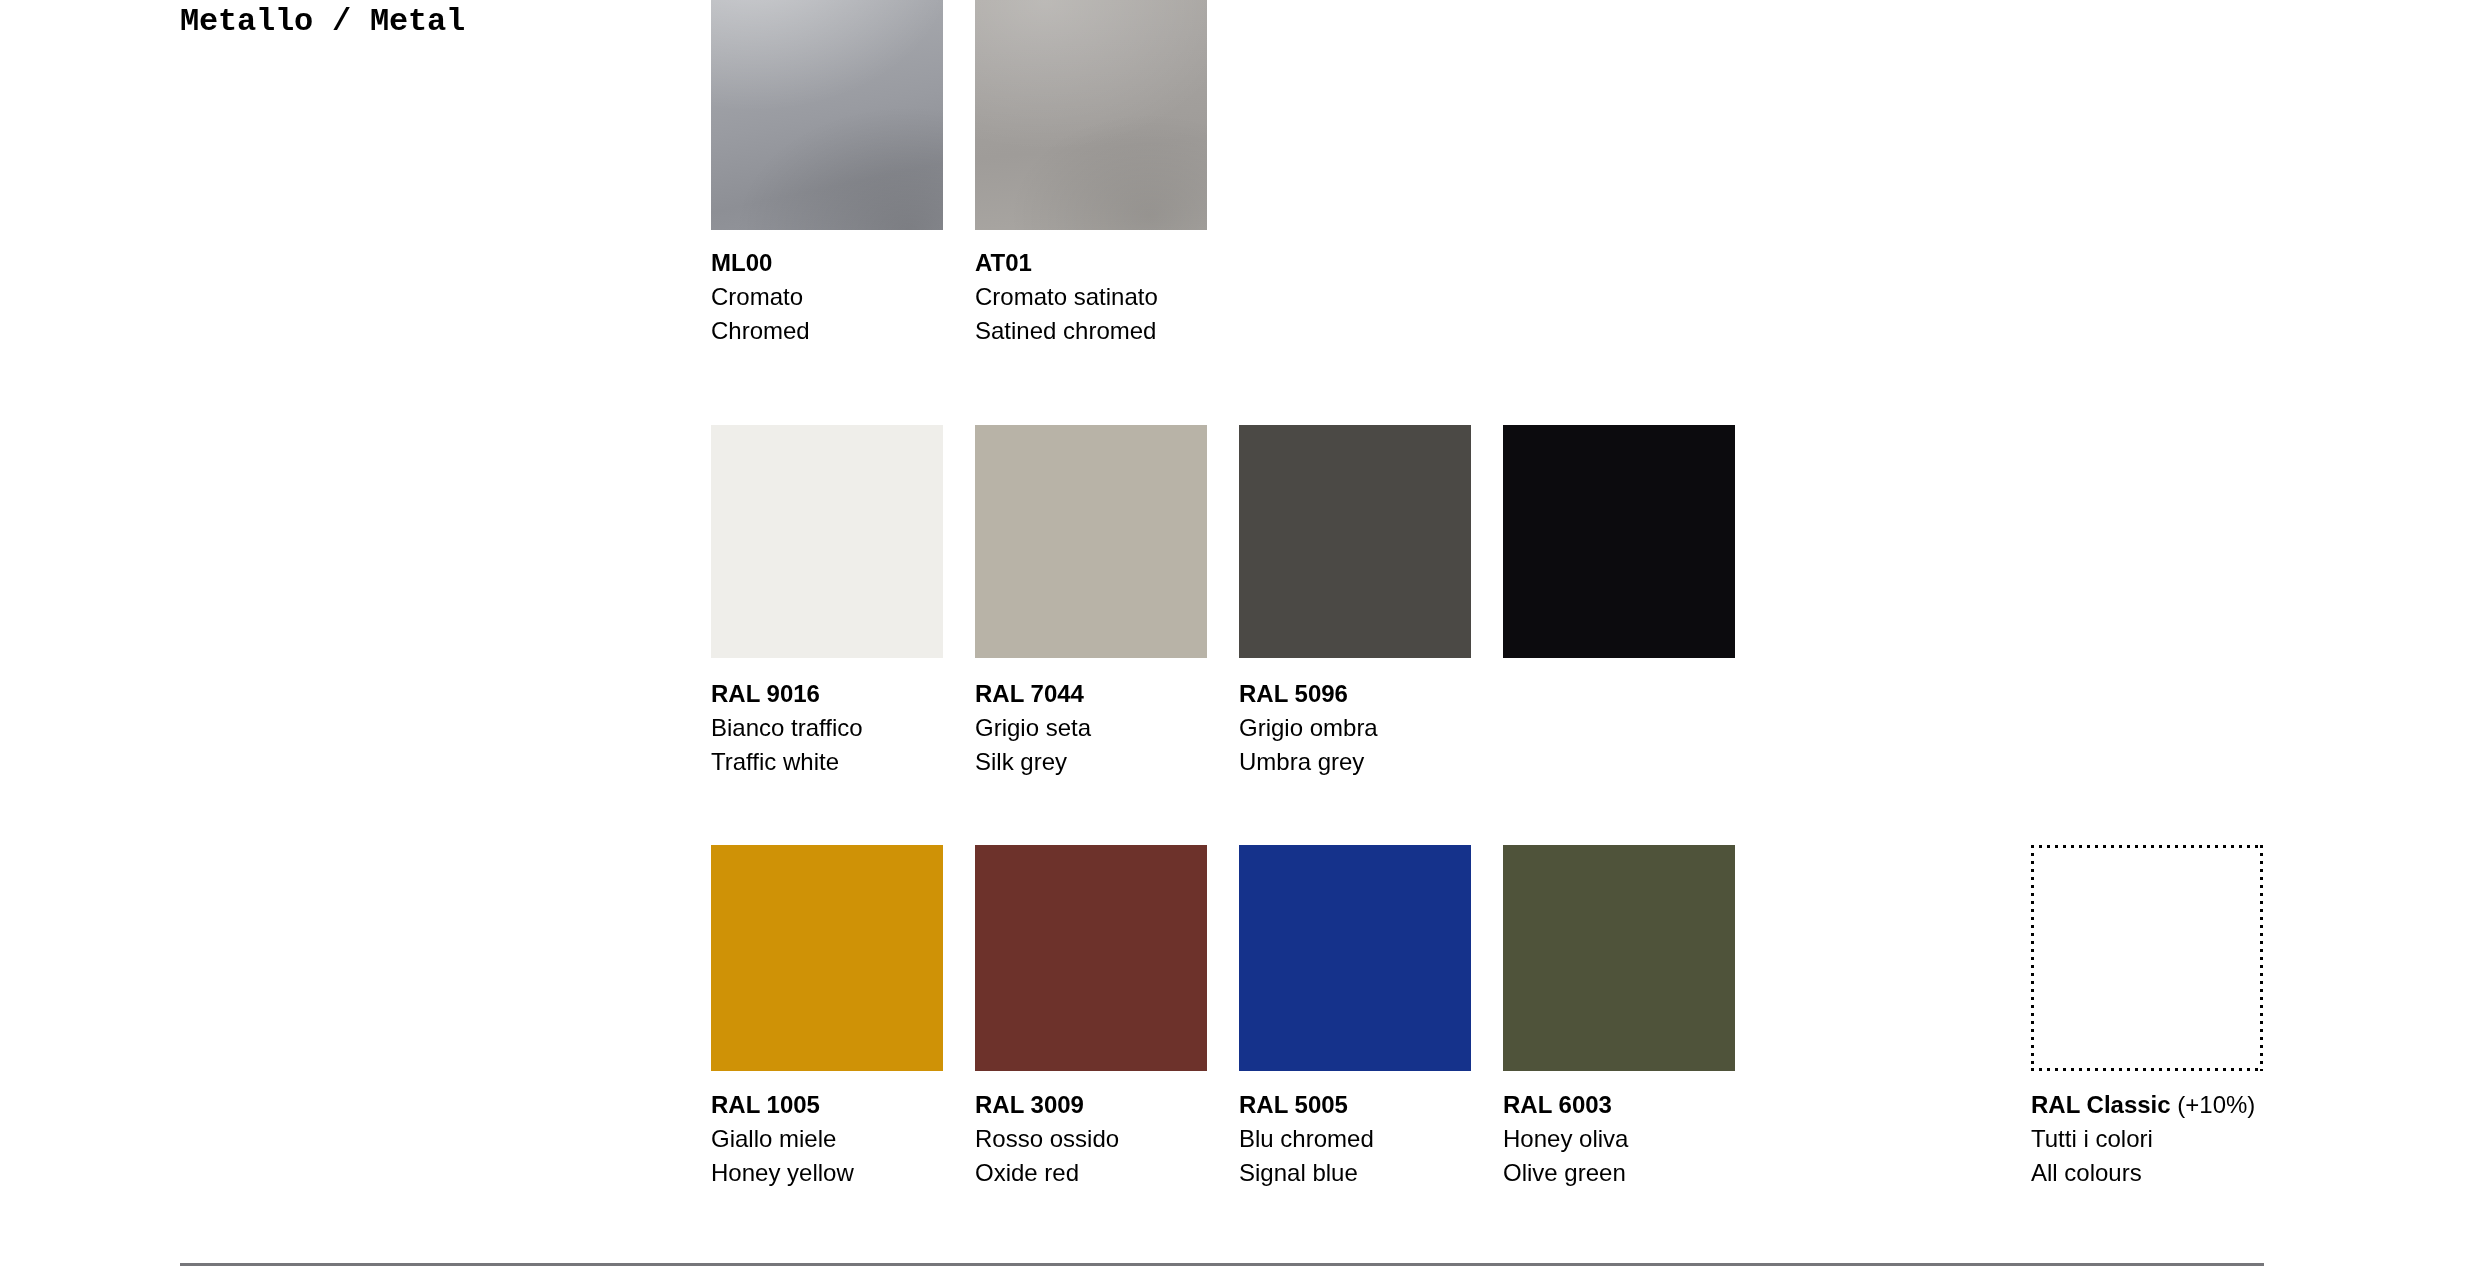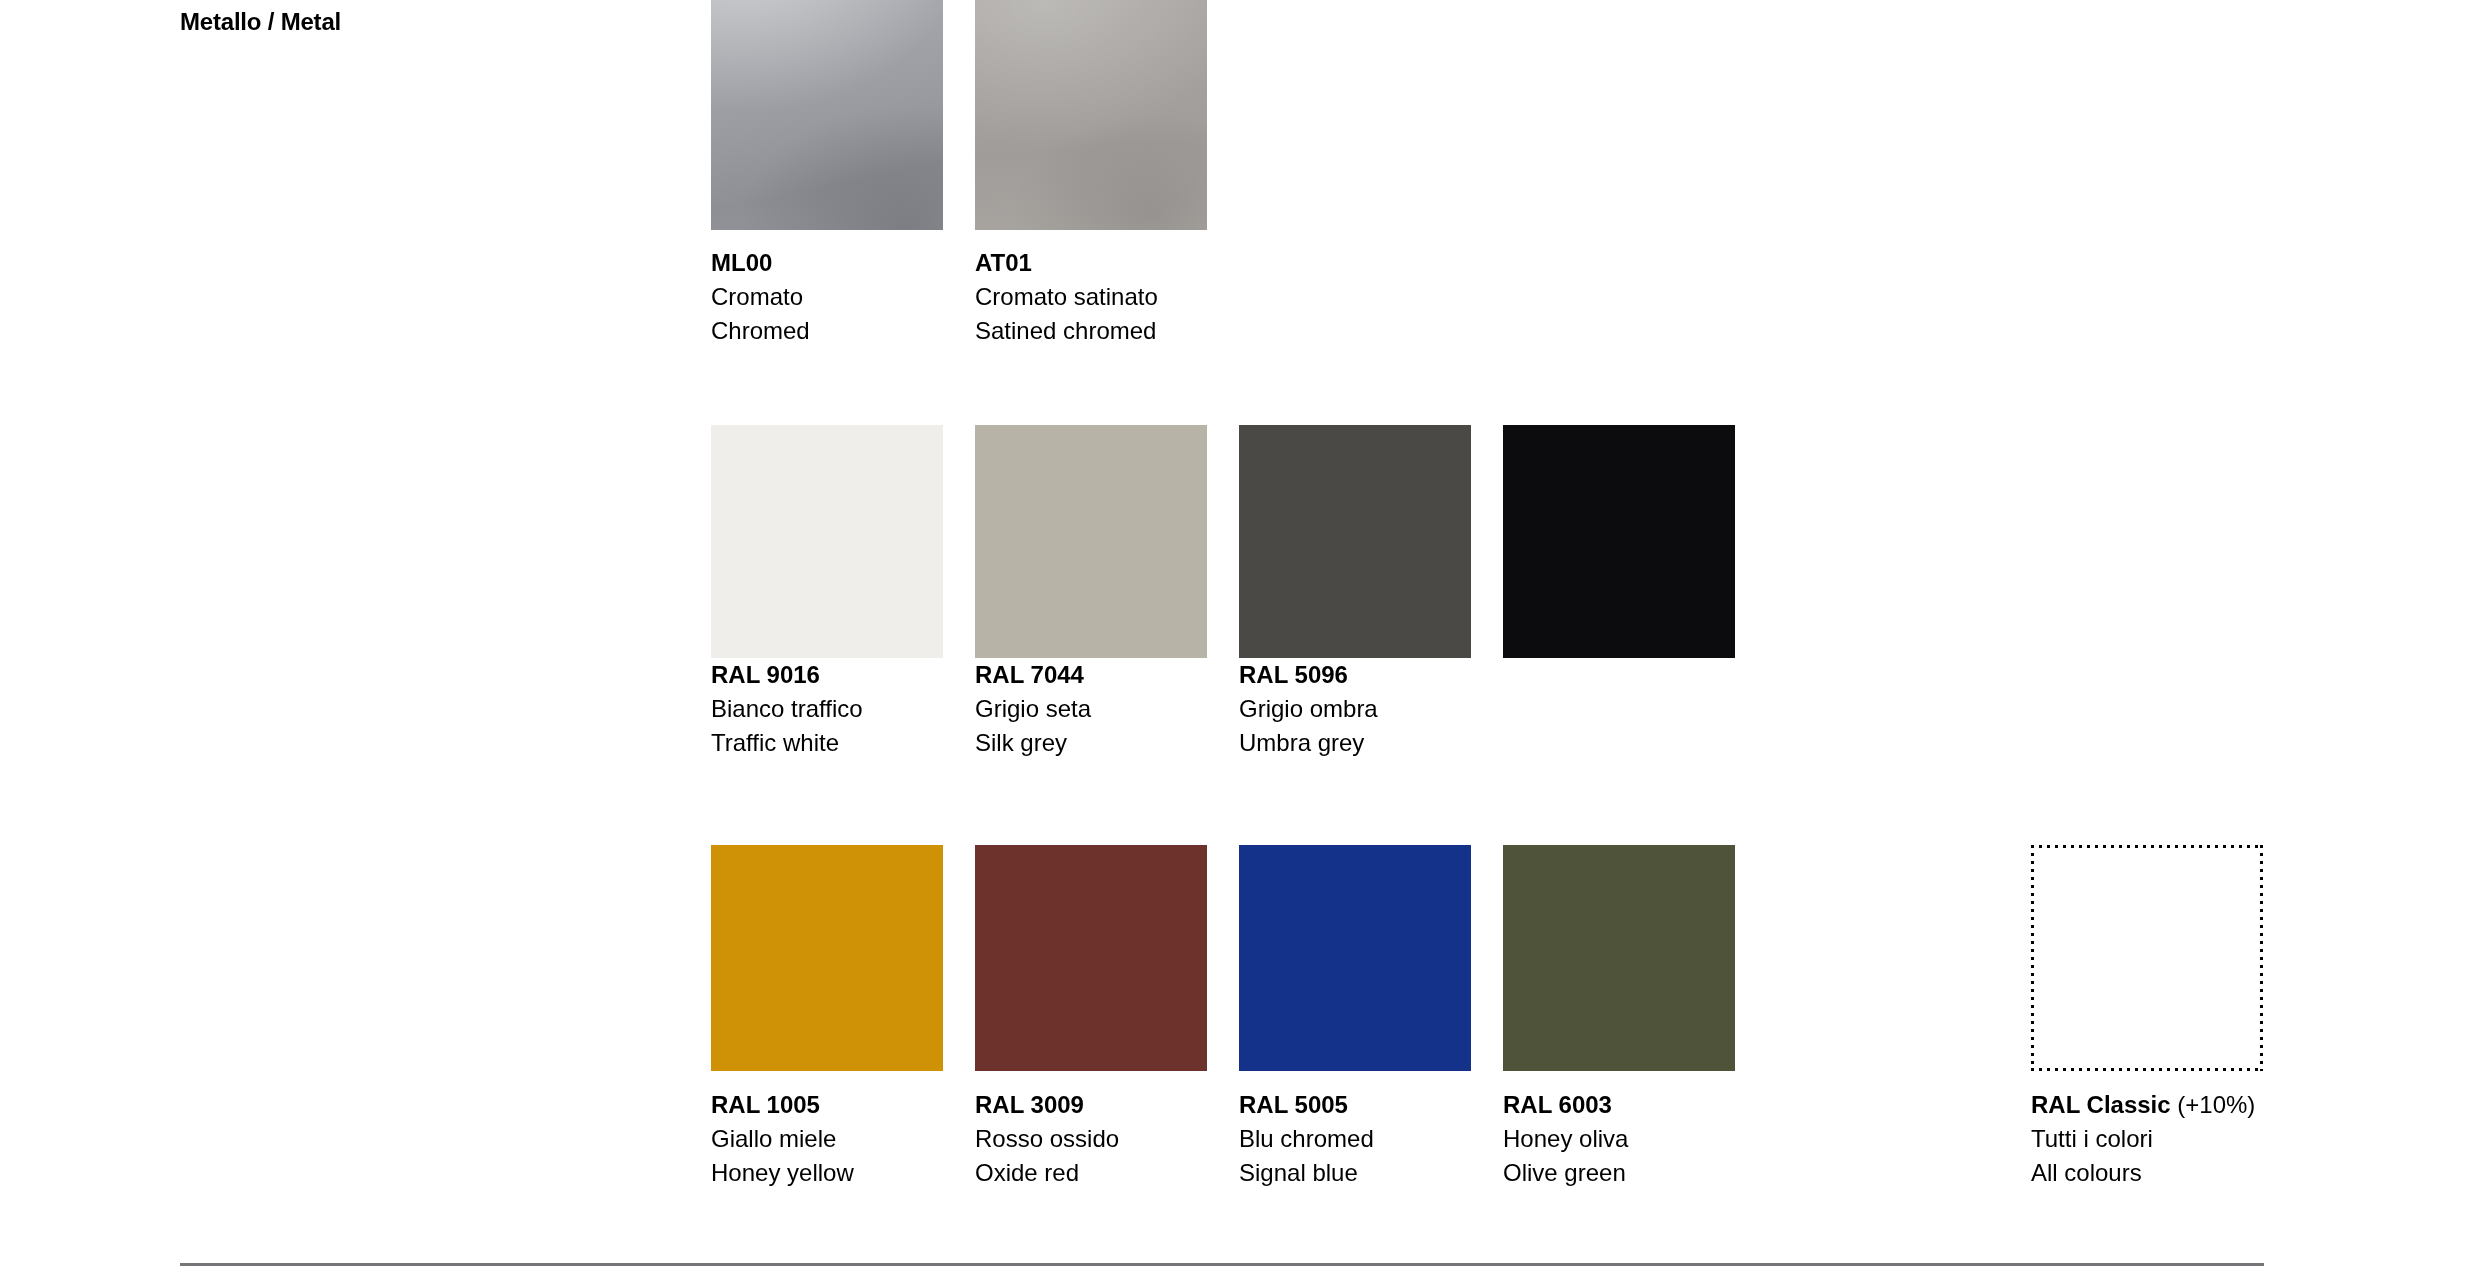--- a/index.html
+++ b/index.html
@@ -19,25 +19,26 @@
 
   .page {
     position: absolute;
     inset: 0;
   }
 
   
   .section-title {
     position: absolute;
     left: 180px;
-    font-size: 24px;
+    font-size: 32px;
     line-height: 44px;
     letter-spacing: -0.2px;
     color: #000;
     white-space: pre-line;
+    font-family: Liberation Mono, monospace;
   }
   .section-title.bold { font-weight: 700; }
   .section-title.regular { font-weight: 400; }
 
   #title-metal { top: 0px; }
   #title-ral   { top: 427px; }
 
   
   .row {
     position: absolute;
@@ -94,21 +95,21 @@
       radial-gradient(ellipse 100% 60% at 75% 95%, rgba(0,0,0,0.10) 0%, rgba(0,0,0,0) 60%),
       linear-gradient(175deg, #aeaba6 0%, #a6a3a0 35%, #9f9c99 70%, #a9a6a2 100%);
   }
 
   .caption {
     margin-top: 18px;
     font-size: 24px;
     line-height: 34px;
   }
   #row-metal .caption { margin-top: 16px; }
-  #row-ral-1 .caption { margin-top: 0; }
+  #row-ral-1 .caption { margin-top: 19px; }
   #row-ral-2 .caption { margin-top: 17px; }
 
   .caption .code {
     font-weight: 700;
     display: block;
     white-space: nowrap;
   }
   .caption .code .suffix { font-weight: 400; }
   .caption .it,
   .caption .en {

